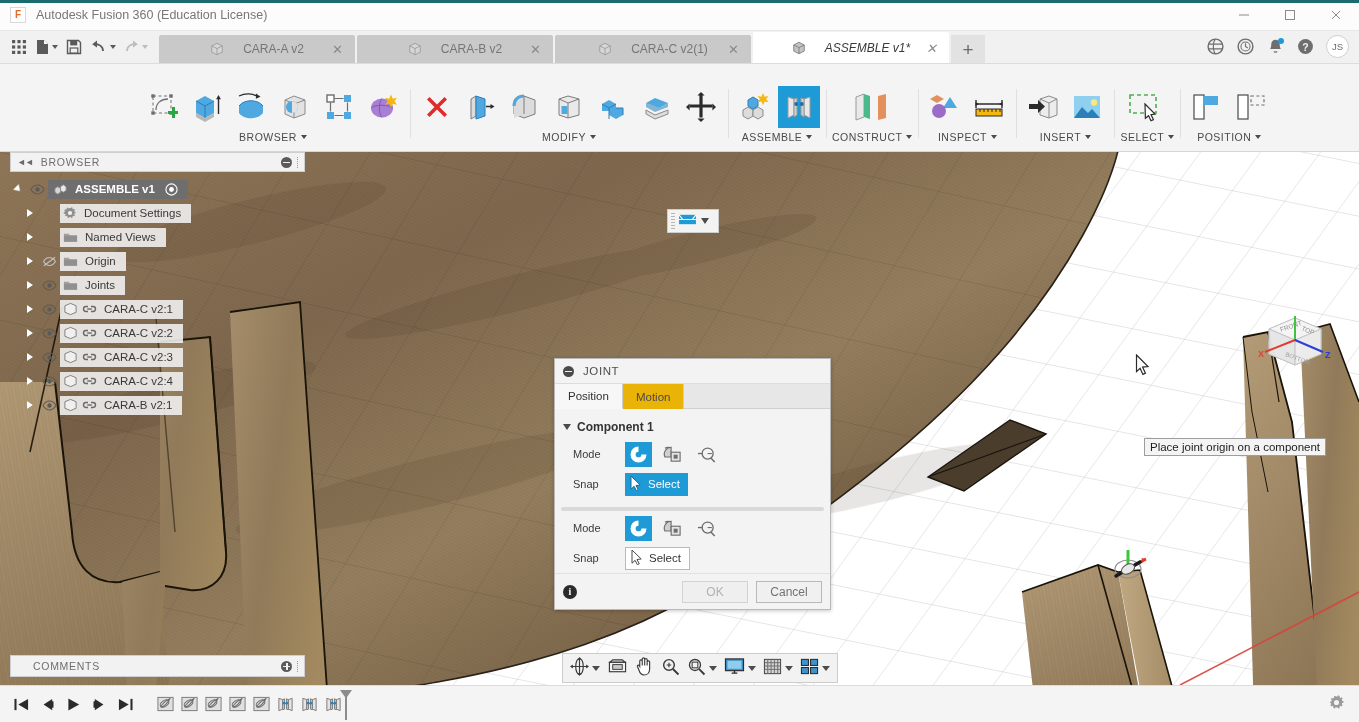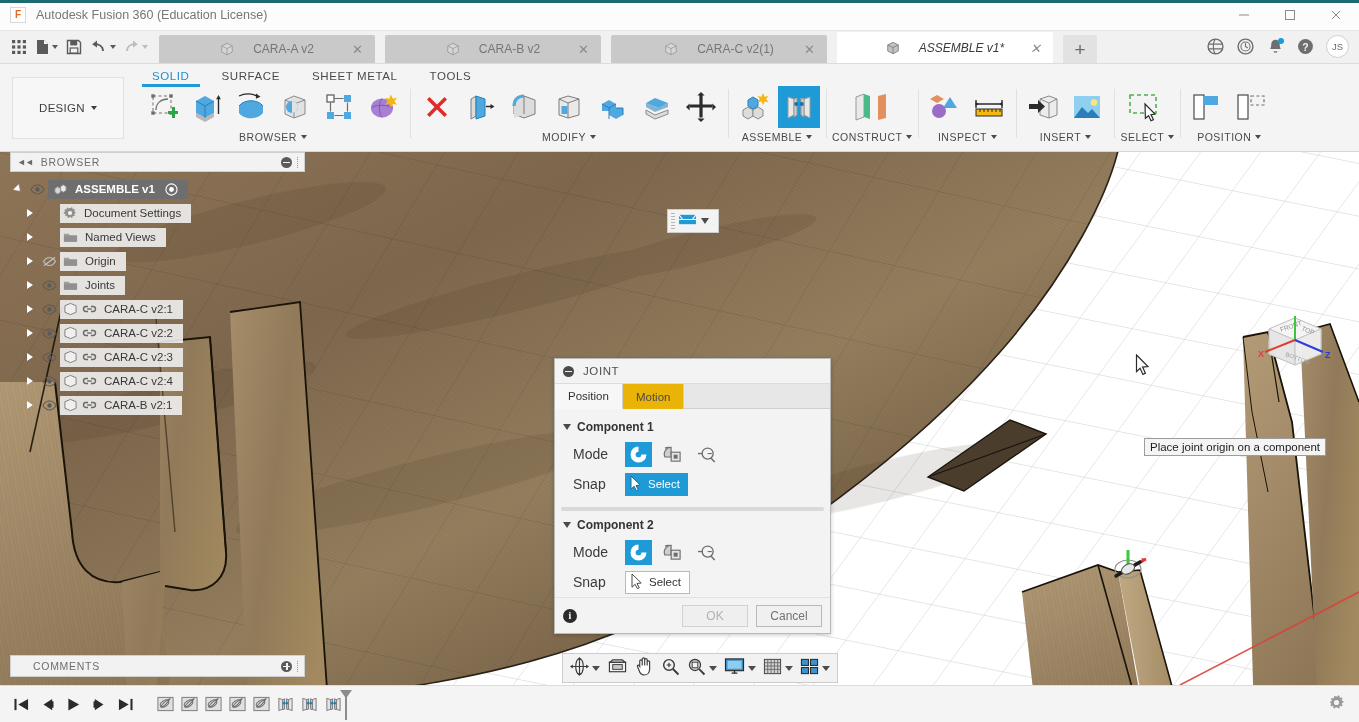--- a/index.html
+++ b/index.html
@@ -68,23 +68,23 @@
   }
   .qat-caret {
     width: 0; height: 0; margin-left: 2px;
     border-left: 3.5px solid transparent;
     border-right: 3.5px solid transparent;
     border-top: 4px solid #5a5a5a;
   }
   .doc-tabs { display: flex; align-items: flex-end; height: 33px; margin-left: 8px; }
   .doc-tab {
     position: relative;
-    height: 28px; width: 216px;
+    height: 28px; width: 196px;
     background: #c9c9c9;
-    margin-right: 10px;
+    margin-right: 2px;
     display: flex; align-items: center; justify-content: center;
     color: #767676; font-size: 12px;
     border-top-left-radius: 2px; border-top-right-radius: 2px; gap: 12px;
   }
   .doc-tab.active {
     background: #ffffff; color: #3a3a3a; height: 31px; font-style: italic;
   }
   .doc-tab .cube { margin-right: 7px; display:flex; }
   .doc-tab .tab-x {
     position: absolute; right: 12px; top: 50%; transform: translateY(-50%);
@@ -300,21 +300,21 @@
     display: flex; align-items: center; padding: 5px 0 5px 8px;
     font-size: 12px; font-weight: bold; color: #333;
   }
   .jd-section-title .cr {
     width: 0; height: 0; margin-right: 6px;
     border-left: 4.5px solid transparent;
     border-right: 4.5px solid transparent;
     border-top: 6px solid #4a4a4a;
   }
   .jd-row { display: flex; align-items: center; min-height: 30px; padding-left: 18px; }
-  .jd-row-label { width: 52px; font-size: 14px; color: #3a3a3a; }
+  .jd-row-label { width: 52px; font-size: 11px; color: #3a3a3a; }
   .jd-modes { display: flex; align-items: center; gap: 7px; }
   .mode-btn {
     width: 27px; height: 25px;
     display: flex; align-items: center; justify-content: center;
   }
   .mode-btn.sel { background: #1e9ad6; }
   .snap-btn {
     height: 23px; padding: 0 8px 0 4px;
     display: flex; align-items: center; gap: 5px;
     font-size: 11.5px;
@@ -560,31 +560,21 @@
         <svg width="19" height="19" viewBox="0 0 20 20">
           <circle cx="10" cy="10" r="7.8" fill="#6e6e6e"></circle>
           <text x="10" y="14.3" font-size="11" font-family="Liberation Sans, sans-serif" font-weight="bold" fill="#f1f1f1" text-anchor="middle">?</text>
         </svg>
       </div>
       <div class="avatar">JS</div>
     </div>
   </div>
 
   <div class="ribbon">
-    <div class="workspace-box">
-      <span>DESIGN</span>
-      <span class="ws-caret"></span>
-    </div>
-
-    <div class="ribbon-tabs">
-      <div class="ribbon-tab active">SOLID</div>
-      <div class="ribbon-tab">SURFACE</div>
-      <div class="ribbon-tab">SHEET METAL</div>
-      <div class="ribbon-tab">TOOLS</div>
-    </div>
+
 
     <div class="ribbon-groups">
 
       <div class="rgroup">
         <div class="rgroup-icons">
           <div class="rbtn">
             <svg width="30" height="30" viewBox="0 0 30 30">
               <rect x="5" y="4" width="18" height="17" fill="none" stroke="#707070" stroke-width="1" stroke-dasharray="3,2.5"></rect>
               <path d="M8 18c0-7 5-11 12-11" fill="none" stroke="#707070" stroke-width="1.3"></path>
               <g fill="#6d6d6d">
@@ -1269,24 +1259,20 @@
               <svg width="14" height="16" viewBox="0 0 14 16">
                   <path d="M2 1l9.2 9-4.2.5 2.3 4.3-1.9.9-2.3-4.4L2 14.2z" fill="#ffffff" stroke="#1d6a94" stroke-width="1"></path>
                 </svg>
             </span>
             <span>Select</span>
           </span>
         </div>
 
         <div class="jd-sep"></div>
 
-        <div class="jd-section-title">
-          <span class="cr"></span>
-          <span>Component 2</span>
-        </div>
         <div class="jd-row">
           <span class="jd-row-label">Mode</span>
           <span class="jd-modes">
             <span class="mode-btn sel">
               <svg width="19" height="19" viewBox="0 0 20 20">
                   <path d="M10 1.6A8.4 8.4 0 1018.4 10H10z" fill="#ffffff"></path>
                   <circle cx="10" cy="10" r="3" fill="#1e9ad6"></circle>
                 </svg>
             </span>
             <span class="mode-btn">

